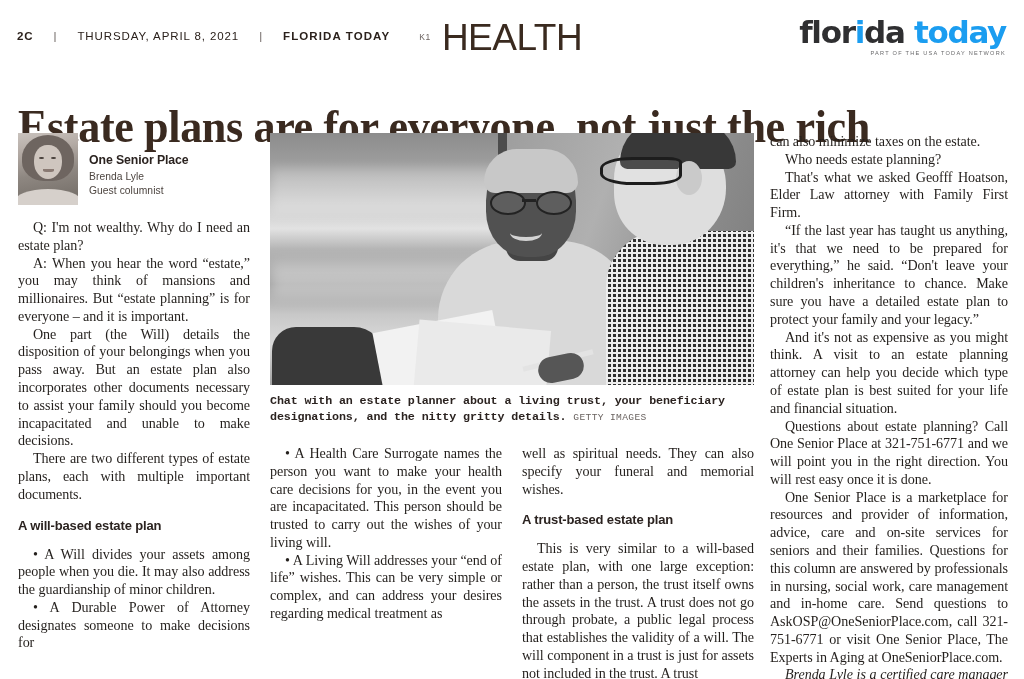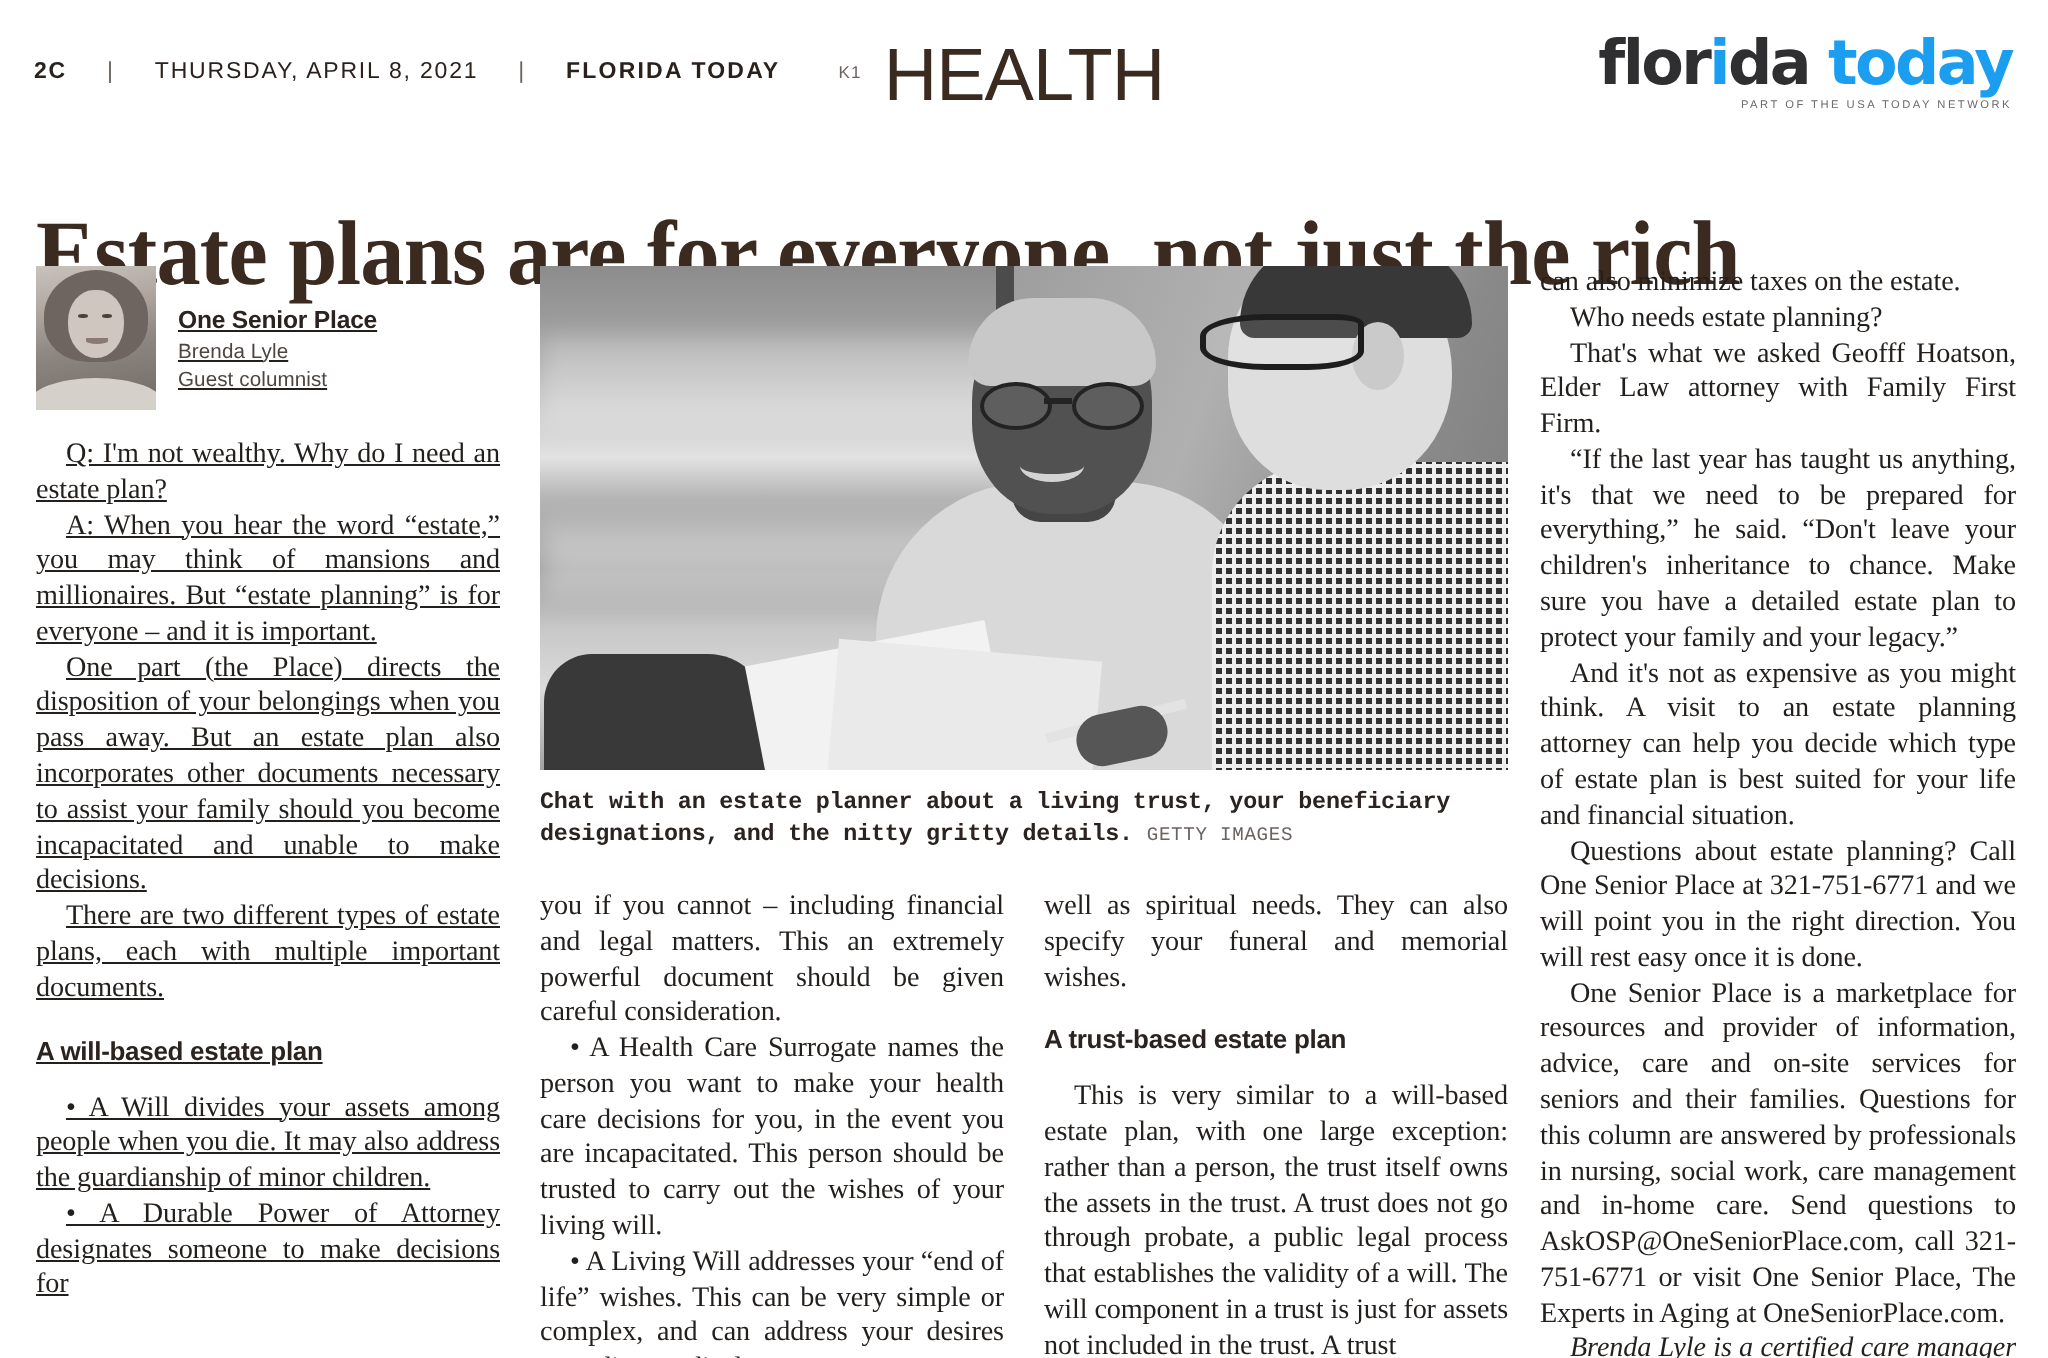--- a/index.html
+++ b/index.html
@@ -125,21 +125,21 @@
     height: 546px;
   }
 
   .col {
     position: absolute;
     top: 0;
     width: 232px;
     height: 546px;
     overflow: hidden;
   }
-  .col-1 { left: 0; text-decoration: underline; }
+  .col-1 { left: 0; }
   .col-4 { left: 752px; width: 238px; }
 
   
   .byline {
     display: flex;
     align-items: flex-start;
     gap: 11px;
     margin-bottom: 14px;
   }
   .headshot {
@@ -493,21 +493,21 @@
       </div>
       <div class="byline-text">
         <div class="byline-org">One Senior Place</div>
         <div class="byline-name">Brenda Lyle</div>
         <div class="byline-role">Guest columnist</div>
       </div>
     </div>
 
     <p class="body">Q: I'm not wealthy. Why do I need an estate plan?</p>
     <p class="body">A: When you hear the word “estate,” you may think of mansions and millionaires. But “estate planning” is for everyone – and it is important.</p>
-    <p class="body">One part (the Place) directs the disposition of your belongings when you pass away. But an estate plan also incorporates other documents necessary to assist your family should you become incapacitated and unable to make decisions.</p>
+    <p class="body">One part (the Will) details the disposition of your belongings when you pass away. But an estate plan also incorporates other documents necessary to assist your family should you become incapacitated and unable to make decisions.</p>
     <p class="body">There are two different types of estate plans, each with multiple important documents.</p>
 
     <h3 class="subhead">A will-based estate plan</h3>
 
     <p class="body bullet">• A Will divides your assets among people when you die. It may also address the guardianship of minor children.</p>
     <p class="body bullet">• A Durable Power of Attorney designates someone to make decisions for</p>
   </div>
 
   <div class="photo-block">
     <div class="photo">
@@ -543,21 +543,20 @@
       <div class="ph-hand"></div>
     </div>
 
     <div class="caption"><span>Chat with an estate planner about a living trust, your beneficiary designations, and the nitty gritty details.</span>
       <span class="credit">GETTY IMAGES</span>
     </div>
   </div>
 
   <div class="lower-cols">
     <div class="lower-col a">
-      <p class="body no-indent">you if you cannot – including financial and legal matters. This an extremely powerful document should be given careful consideration.</p>
       <p class="body bullet">• A Health Care Surrogate names the person you want to make your health care decisions for you, in the event you are incapacitated. This person should be trusted to carry out the wishes of your living will.</p>
       <p class="body bullet">• A Living Will addresses your “end of life” wishes. This can be very simple or complex, and can address your desires regarding medical treatment as</p>
     </div>
 
     <div class="lower-col b">
       <p class="body no-indent">well as spiritual needs. They can also specify your funeral and memorial wishes.</p>
       <h3 class="subhead">A trust-based estate plan</h3>
       <p class="body">This is very similar to a will-based estate plan, with one large exception: rather than a person, the trust itself owns the assets in the trust. A trust does not go through probate, a public legal process that establishes the validity of a will. The will component in a trust is just for assets not included in the trust. A trust</p>
     </div>
   </div>

